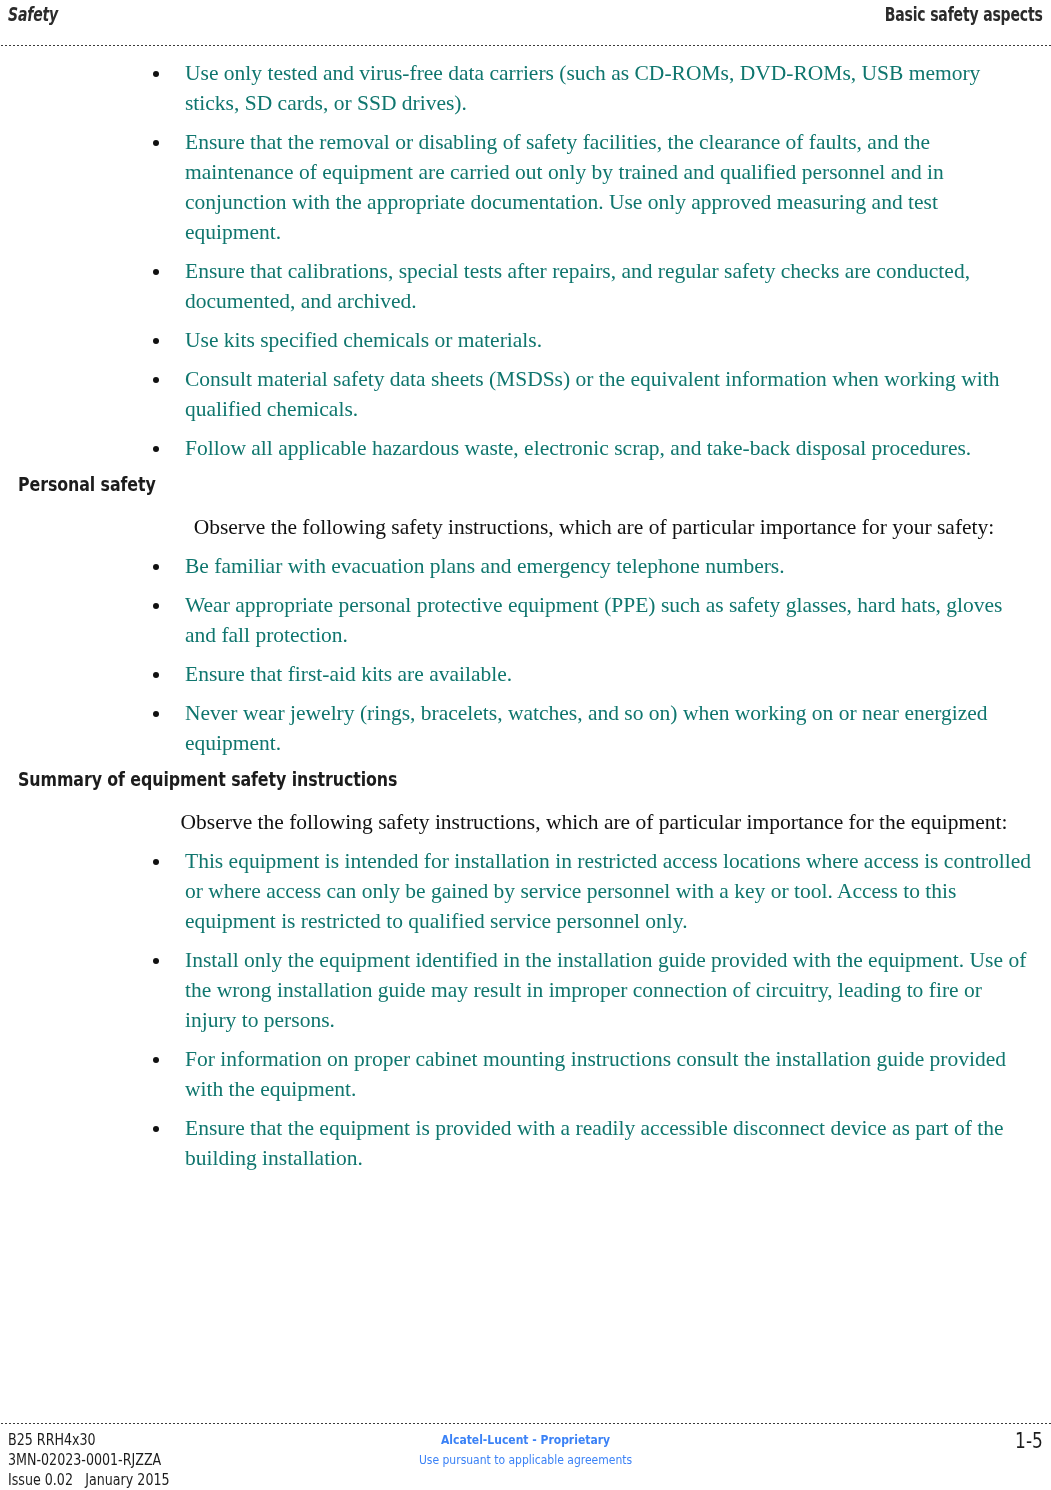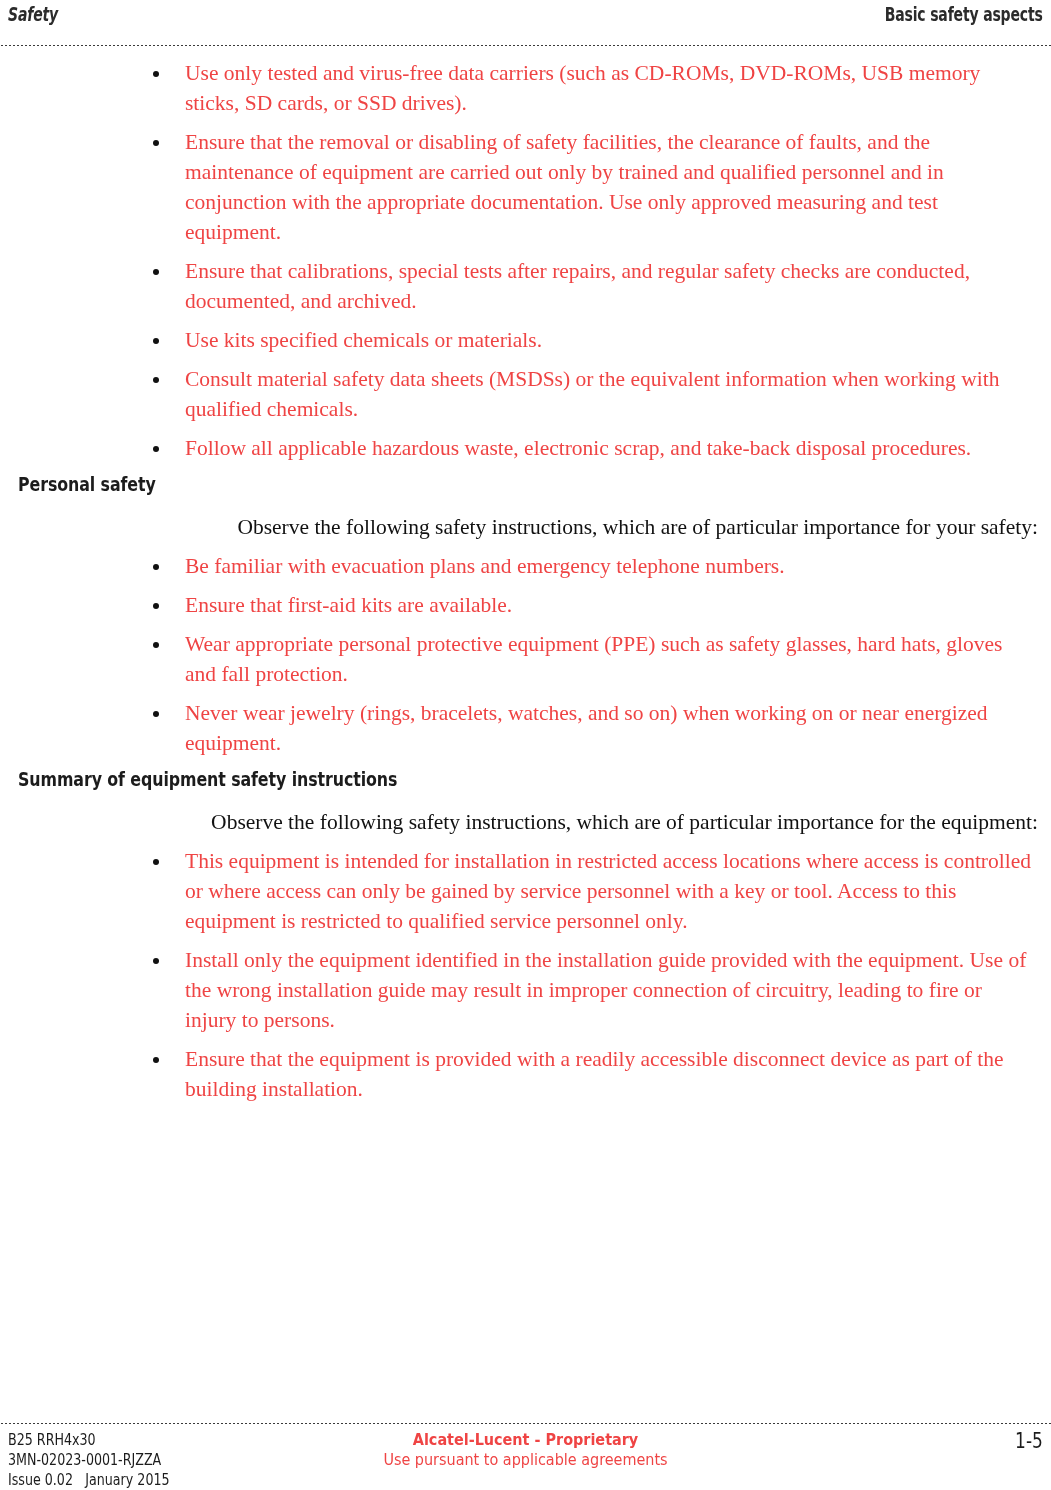--- a/index.html
+++ b/index.html
@@ -87,34 +87,34 @@
   .heading-block { margin-bottom: 16px; }
 
   .body-para {
     font-family: "Liberation Serif", "DejaVu Serif", serif;
     font-size: 21.5px;
     line-height: 30px;
     color: #111111;
     margin: 0 0 0 150px;
     padding-right: 10px;
     max-width: 888px;
-    text-align: right;
+    text-align: center;
   }
 
   ul.bullets {
     list-style: none;
     margin: 0;
     padding: 0;
   }
   ul.bullets li {
     position: relative;
     font-family: "Liberation Serif", "DejaVu Serif", serif;
     font-size: 21.5px;
     line-height: 30px;
-    color: #ef4444;
+    color: #0f766e;
     margin: 0 0 9px 0;
     padding-left: 185px;
     padding-right: 10px;
     max-width: 1045px;
     box-sizing: border-box;
   }
   ul.bullets li::before {
     content: "";
     position: absolute;
     left: 153px;
@@ -153,23 +153,23 @@
     transform-origin: left top;
     white-space: nowrap;
   }
   .footer-center {
     position: absolute;
     left: 0;
     right: 0;
     top: 0;
     text-align: center;
     font-family: "DejaVu Sans Condensed", "Liberation Sans Narrow", "Liberation Sans", sans-serif;
-    font-size: 16px;
+    font-size: 12px;
     line-height: 20px;
-    color: #ef4444;
+    color: #3b82f6;
   }
   .footer-center .line1 { font-weight: bold; }
   .footer-center .line2 { font-weight: normal; }
   .footer-right {
     position: absolute;
     right: 0;
     top: 0;
     font-family: "DejaVu Sans Condensed", "Liberation Sans Narrow", "Liberation Sans", sans-serif;
     font-size: 21px;
     line-height: 22px;
@@ -203,33 +203,34 @@
       <li>Follow all applicable hazardous waste, electronic scrap, and take-back disposal procedures.</li>
     </ul>
 
     <div class="heading-block">
       <h2 class="section-heading">Personal safety</h2>
     </div>
     <p class="body-para">Observe the following safety instructions, which are of particular importance for your safety:</p>
     <div class="gap-after-list"></div>
     <ul class="bullets">
       <li>Be familiar with evacuation plans and emergency telephone numbers.</li>
+      <li>Wear appropriate personal protective equipment (PPE) such as safety glasses, hard hats, gloves and fall protection.</li>
       <li>Ensure that first-aid kits are available.</li>
-      <li>Wear appropriate personal protective equipment (PPE) such as safety glasses, hard hats, gloves and fall protection.</li>
       <li>Never wear jewelry (rings, bracelets, watches, and so on) when working on or near energized equipment.</li>
     </ul>
 
     <div class="heading-block">
       <h2 class="section-heading">Summary of equipment safety instructions</h2>
     </div>
     <p class="body-para">Observe the following safety instructions, which are of particular importance for the equipment:</p>
     <div class="gap-after-list"></div>
     <ul class="bullets">
       <li>This equipment is intended for installation in restricted access locations where access is controlled or where access can only be gained by service personnel with a key or tool. Access to this equipment is restricted to qualified service personnel only.</li>
       <li>Install only the equipment identified in the installation guide provided with the equipment. Use of the wrong installation guide may result in improper connection of circuitry, leading to fire or injury to persons.</li>
+      <li>For information on proper cabinet mounting instructions consult the installation guide provided with the equipment.</li>
       <li>Ensure that the equipment is provided with a readily accessible disconnect device as part of the building installation.</li>
     </ul>
 
   </div>
 
   <div class="rule-dotted rule-footer"></div>
   <div class="running-footer">
     <div class="footer-cols">
       <div class="footer-left">
         <span class="fl-line">B25 RRH4x30</span>

